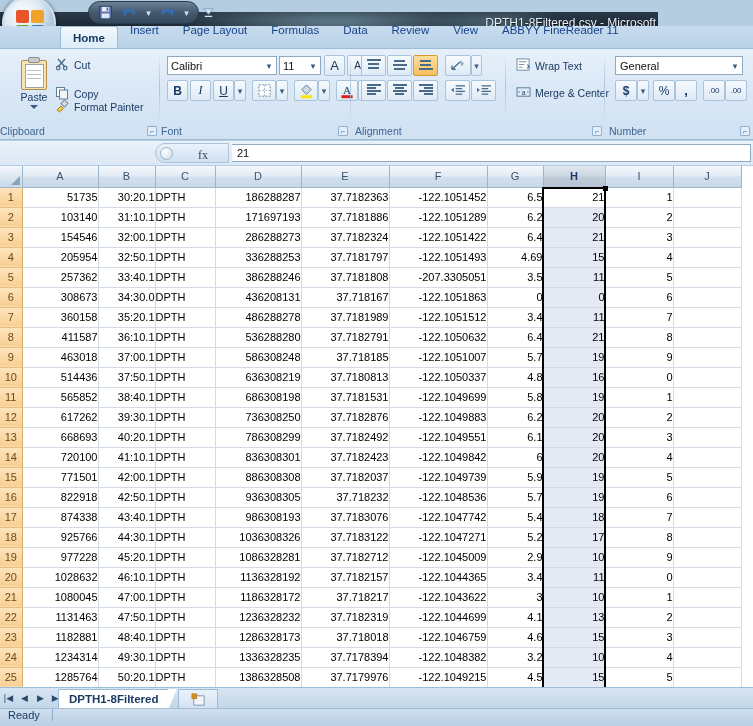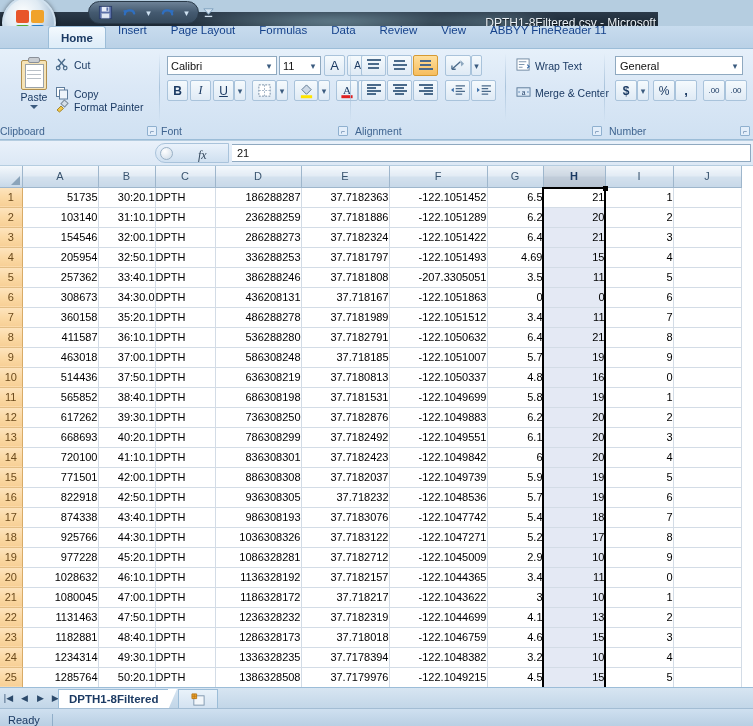--- a/index.html
+++ b/index.html
@@ -58,21 +58,21 @@
   .qat-drop{
     position:absolute; left:200px; top:4px; width:16px; height:16px;
     display:flex; align-items:center; justify-content:center; cursor:pointer;
   }
   .cap{ font-size:9px; color:#cfe2f2; }
   
   .tabstrip{
     position:absolute; left:0; top:26px; width:753px; height:23px;
     background:linear-gradient(180deg,#c8dcee 0%,#b9d0e6 100%);
   }
-  .tabs{ position:absolute; left:48px; top:26px; height:23px; display:flex; align-items:flex-end; }
+  .tabs{ position:absolute; left:60px; top:26px; height:23px; display:flex; align-items:flex-end; }
   .tab{
     height:30px; padding:0 12px; line-height:22px; font-size:11.5px;
     color:#15428b; cursor:pointer; white-space:nowrap;
   }
   .tab.active{
     background:linear-gradient(180deg,#f4fafe 0%,#e4f0fa 60%,#dcecf8 100%);
     border:1px solid #9cbdd8; border-bottom:none;
     border-radius:3px 3px 0 0; color:#1b3a63; font-weight:bold;
     height:23px; line-height:22px;
   }
@@ -152,21 +152,21 @@
     position:absolute; left:155px; top:2px; width:74px; height:20px;
     background:linear-gradient(180deg,#eaf2fb,#cfe0f0);
     border:1px solid #a9c3db; border-radius:10px 0 0 10px;
     display:flex; align-items:center;
   }
   .fb-circle{
     position:absolute; left:4px; top:3px; width:13px; height:13px; border-radius:50%;
     background:radial-gradient(circle at 35% 30%,#ffffff,#cbd9e6);
     border:1px solid #9ab1c6;
   }
-  .fx{ position:absolute; left:42px; top:4px; font-style:italic; font-family:"Liberation Serif",serif; font-size:12px; color:#33475c;}
+  .fx{ position:absolute; left:42px; top:4px; font-family:"Liberation Serif",serif; font-size:12px; color:#33475c;}
   .fbinput{
     position:absolute; left:232px; top:3px; right:2px; height:18px;
     background:#fff; border:1px solid #8fa9c0; border-left:none;
     display:flex; align-items:center; padding-left:5px; font-size:11px; color:#111; cursor:text;
   }
   
   .gridwrap{ position:absolute; left:0; top:166px; width:753px; height:521px; background:#fff; overflow:hidden;}
   table.sheet{ border-collapse:collapse; table-layout:fixed; }
   .sheet th,.sheet td{ padding:0; font-size:11px; font-weight:normal; }
   .colhead{
@@ -239,21 +239,21 @@
   .newsheet-b{
     position:absolute; left:178px; top:1px; width:40px; height:20px;
     background:linear-gradient(180deg,#e9f2fa,#d2e1f0);
     border:1px solid #9cbdd8; border-bottom:none;
   }
   
   .statusbar{
     position:absolute; left:0; top:708px; width:753px; height:18px;
     background:linear-gradient(180deg,#cfe0f0,#b9cfe3);
     border-top:1px solid #a3bdd4;
-    display:flex; align-items:flex-end;
+    display:flex; align-items:flex-start;
   }
   .status-text{ margin-left:8px; font-size:11px; color:#1b3a63;}
   .status-div{ margin-left:12px; width:1px; height:12px; background:#90aec9;}
   
   svg{ display:block; }
 </style>
 </head>
 <body>
 
 <div class="titlebar">
@@ -622,21 +622,21 @@
           <td class="cell num">6.5</td>
           <td class="cell num active">21</td>
           <td class="cell num">1</td>
           <td class="cell num"></td>
         </tr>
         <tr>
           <th class="rowhead">2</th>
           <td class="cell num">103140</td>
           <td class="cell num">31:10.1</td>
           <td class="cell txt">DPTH</td>
-          <td class="cell num">236288259</td>
+          <td class="cell num">171697193</td>
           <td class="cell num">37.7181886</td>
           <td class="cell num">-122.1051289</td>
           <td class="cell num">6.2</td>
           <td class="cell num selcol">20</td>
           <td class="cell num">2</td>
           <td class="cell num"></td>
         </tr>
         <tr>
           <th class="rowhead">3</th>
           <td class="cell num">154546</td>

